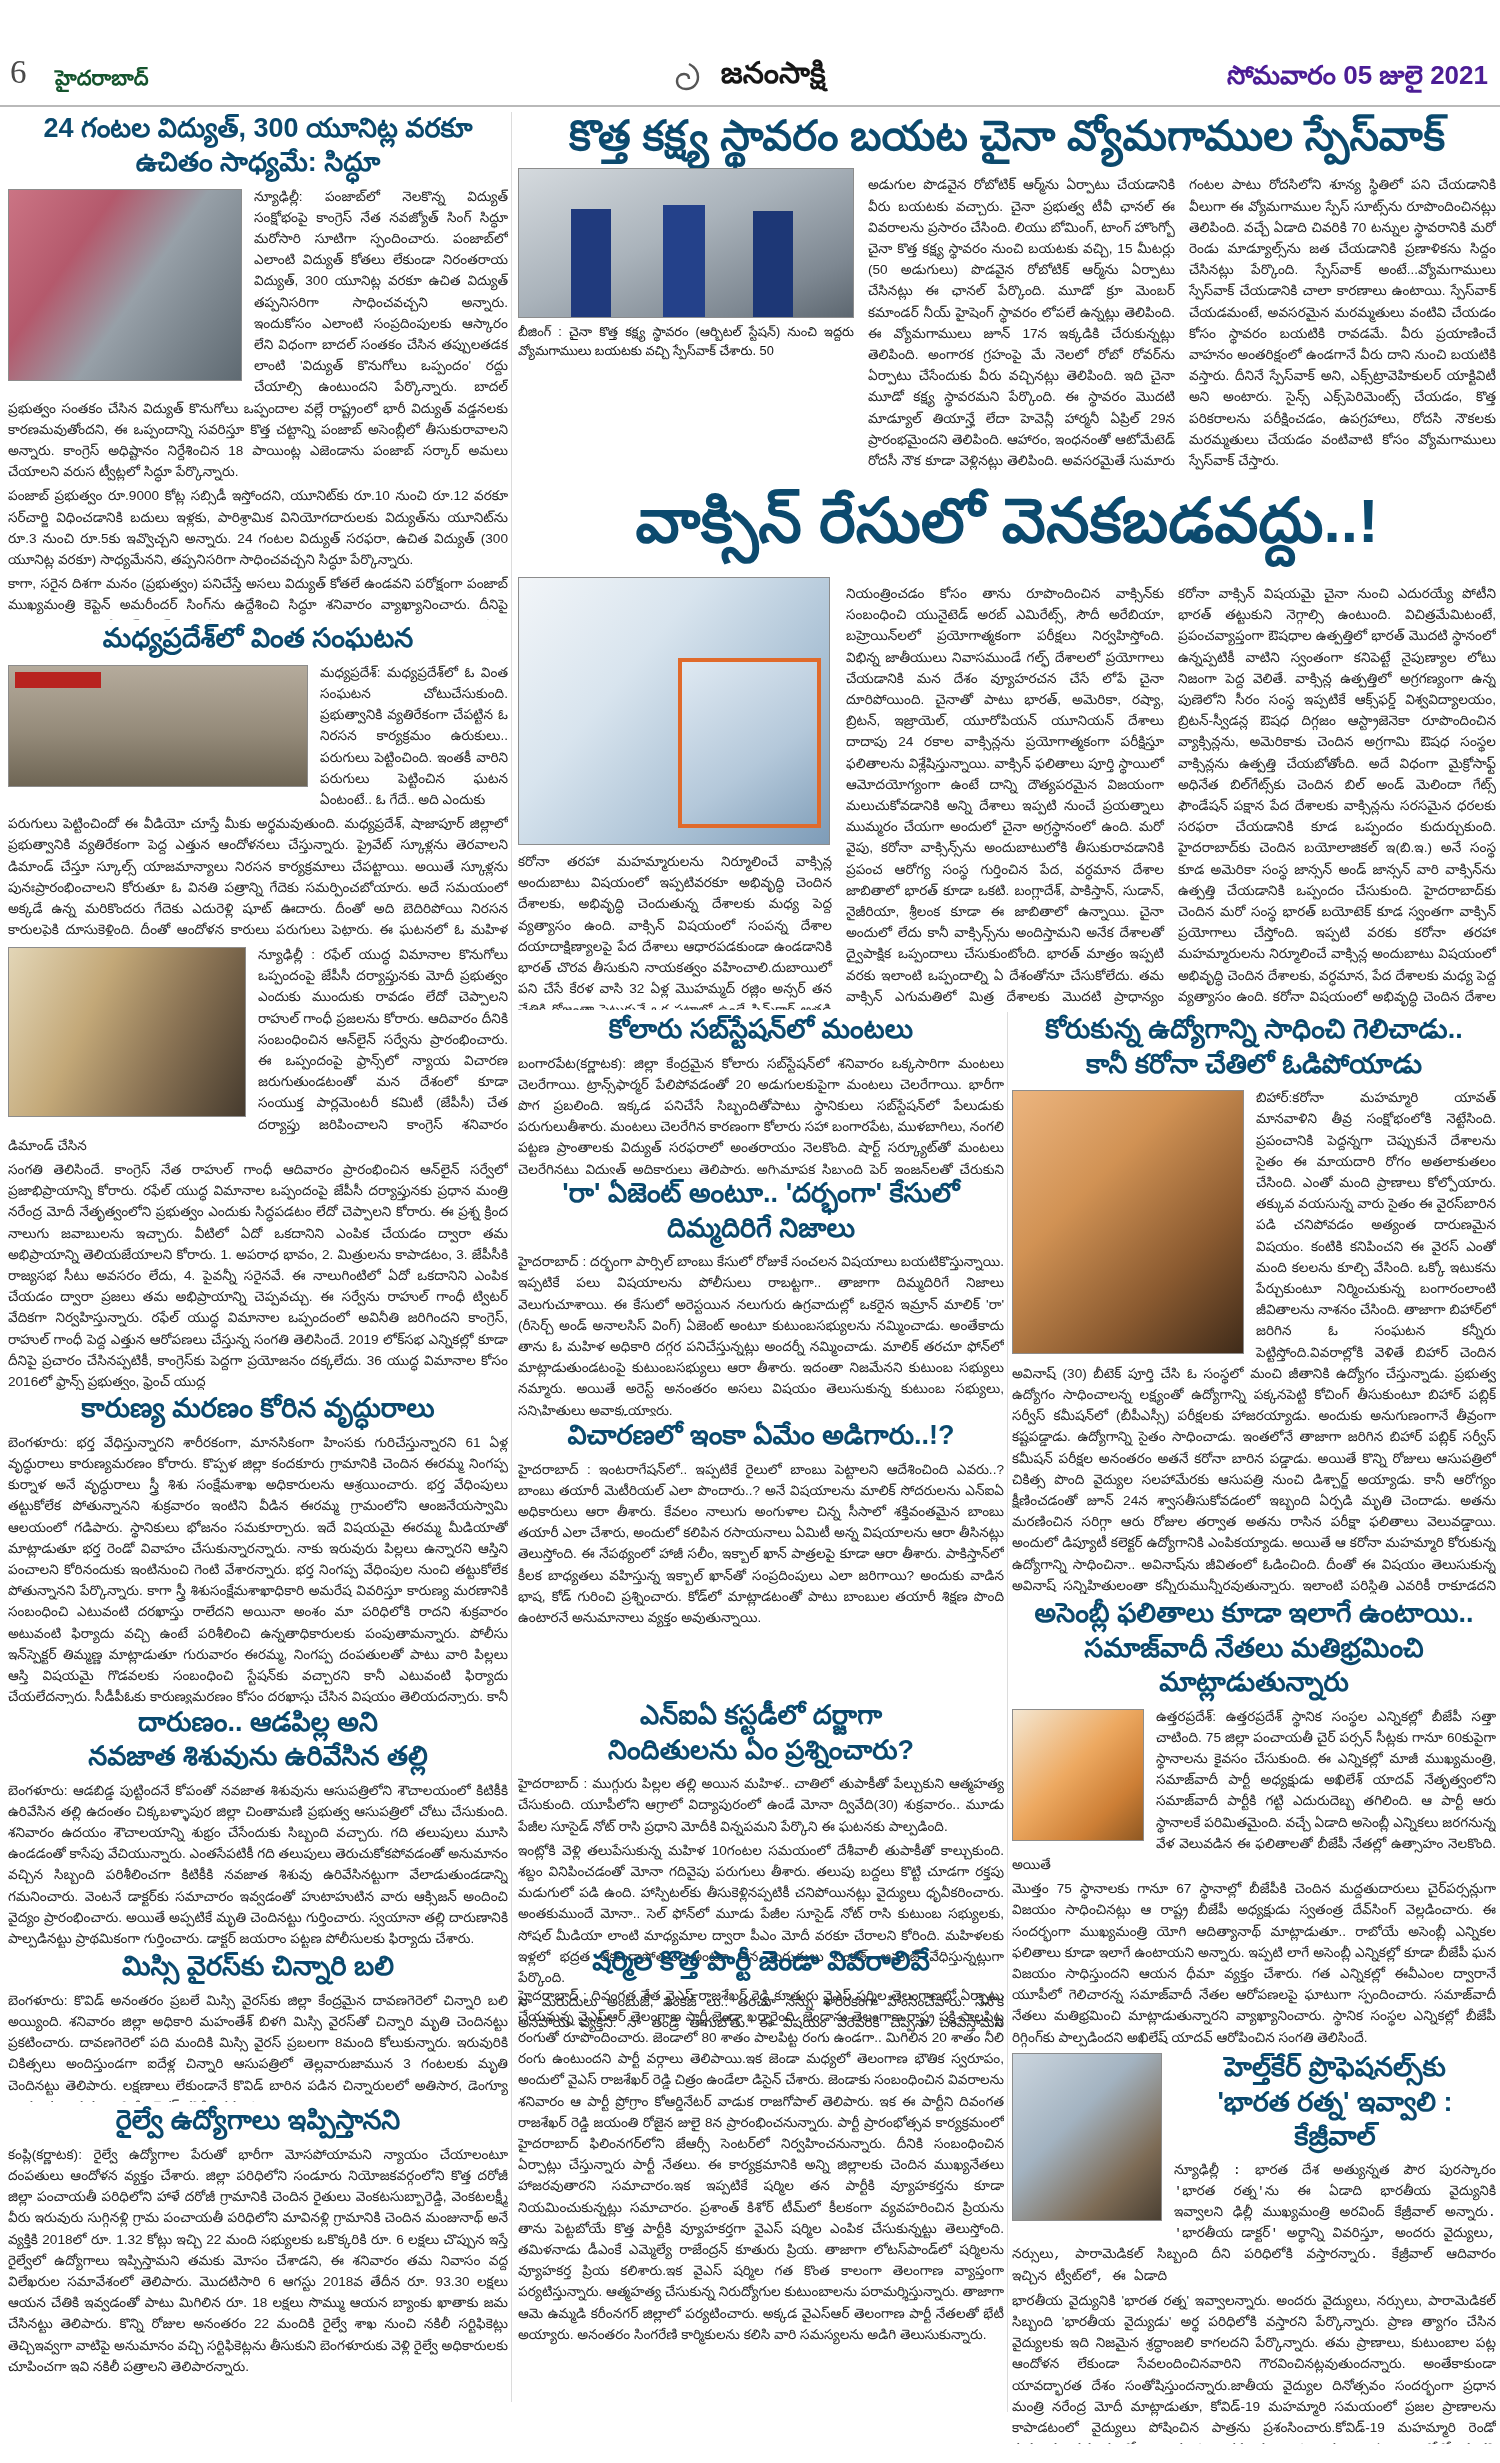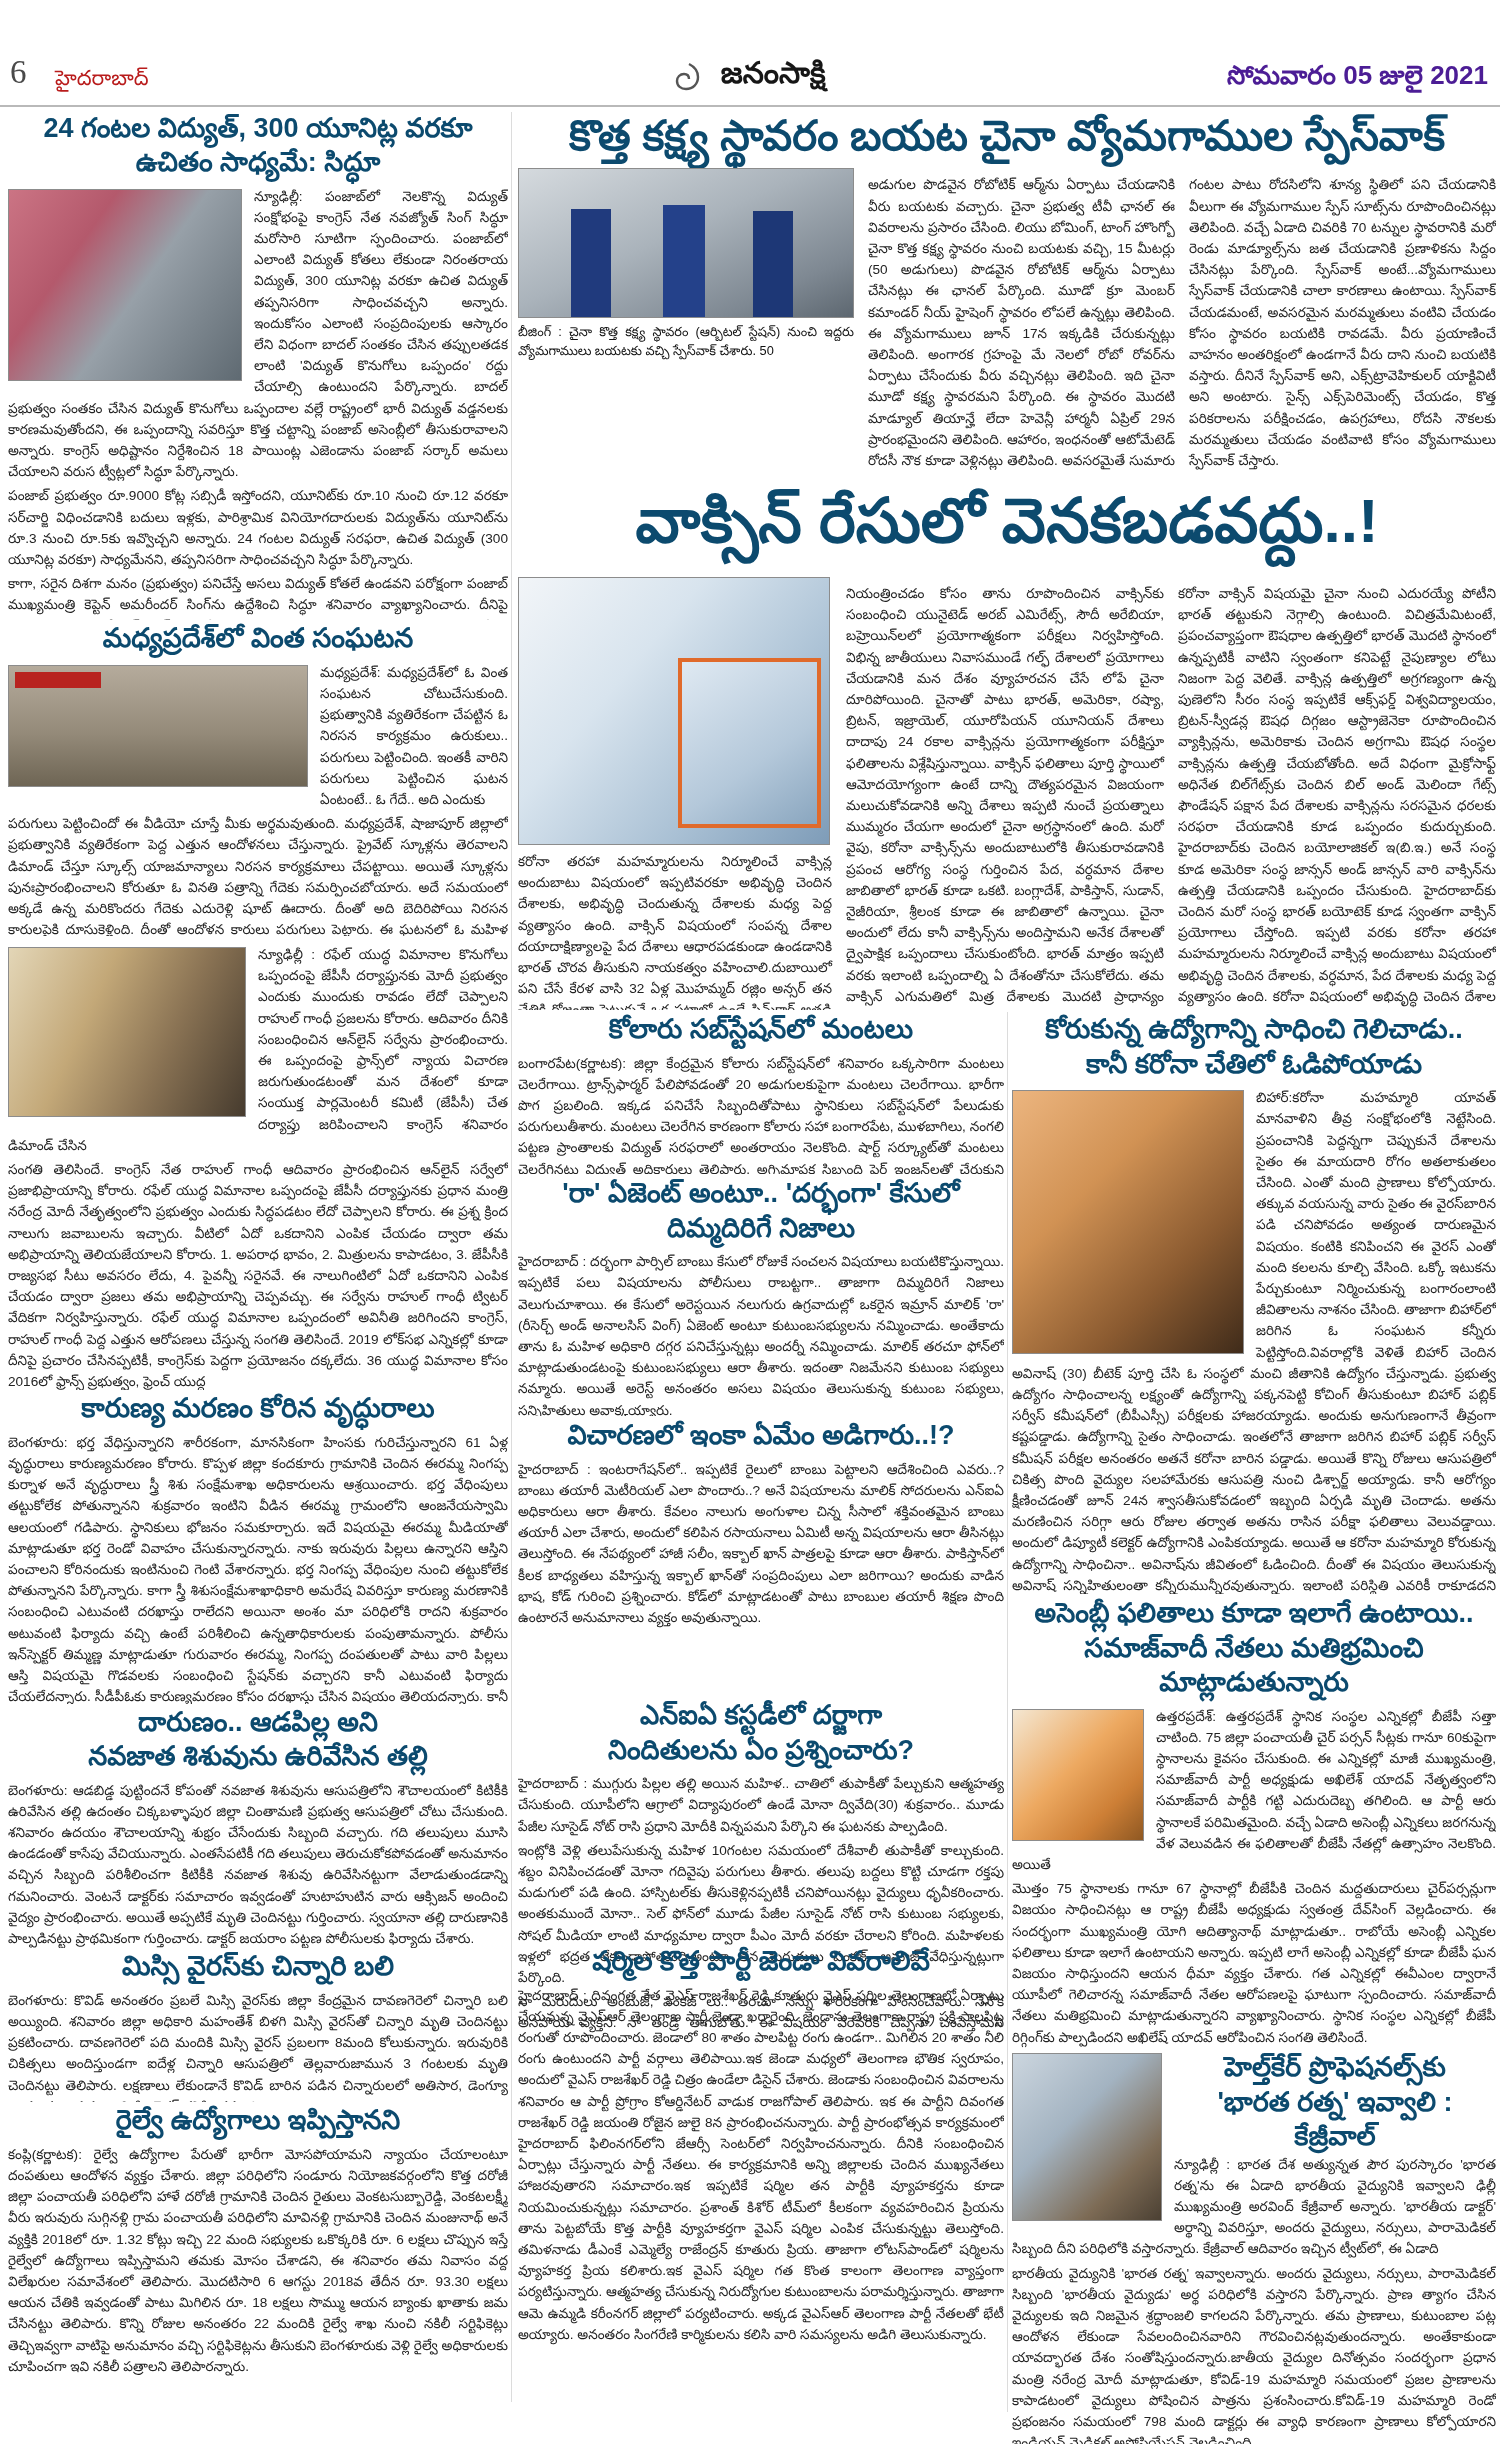--- a/index.html
+++ b/index.html
@@ -1,20 +1,20 @@
 <!DOCTYPE html>
 <html><head>
 <meta charset="utf-8">
 <style>
   * { margin:0; padding:0; box-sizing:border-box; }
   body { position:relative; width:1500px; height:2463px; background:#ffffff;
          font-family:"Liberation Sans","DejaVu Sans",sans-serif; color:#1c1c1c; overflow:hidden; }
   .masthead { position:absolute; left:0; top:0; width:1500px; height:107px; border-bottom:2px solid #b9b9b9; background:#fff; }
   .pgnum { position:absolute; left:10px; top:54px; font-size:33px; color:#4a4a4a; font-family:"Liberation Serif","DejaVu Serif",serif; }
-  .city  { position:absolute; left:55px; top:66px; font-size:21px; font-weight:normal; color:#b91c1c; }
+  .city  { position:absolute; left:55px; top:66px; font-size:21px; font-weight:bold; color:#14532d; }
   .brand { position:absolute; left:0; right:0; top:56px; text-align:center; }
   .brand .pname { font-size:30px; font-weight:bold; color:#161616; vertical-align:middle; margin-left:12px; }
   .logo-icon { vertical-align:middle; }
   .dateline { position:absolute; right:12px; top:60px; font-size:26px; font-weight:bold; color:#4c1d95; }
 
   .vline { position:absolute; width:1px; background:#dcdcdc; }
   #v1 { left:511px; top:112px; height:2290px; }
   #v2 { left:1007px; top:1012px; height:1400px; }
 
   .art { position:absolute; overflow:hidden; }
@@ -228,16 +228,16 @@
     <p>ఉత్తరప్రదేశ్: ఉత్తరప్రదేశ్ స్థానిక సంస్థల ఎన్నికల్లో బీజేపీ సత్తా చాటింది. 75 జిల్లా పంచాయతీ చైర్ పర్సన్ సీట్లకు గానూ 60కుపైగా స్థానాలను కైవసం చేసుకుంది. ఈ ఎన్నికల్లో మాజీ ముఖ్యమంత్రి, సమాజ్‌వాదీ పార్టీ అధ్యక్షుడు అఖిలేశ్ యాదవ్ నేతృత్వంలోని సమాజ్‌వాదీ పార్టీకి గట్టి ఎదురుదెబ్బ తగిలింది. ఆ పార్టీ ఆరు స్థానాలకే పరిమితమైంది. వచ్చే ఏడాది అసెంబ్లీ ఎన్నికలు జరగనున్న వేళ వెలువడిన ఈ ఫలితాలతో బీజేపీ నేతల్లో ఉత్సాహం నెలకొంది. అయితే</p>
     <p>మొత్తం 75 స్థానాలకు గానూ 67 స్థానాల్లో బీజేపీకి చెందిన మద్దతుదారులు చైర్‌పర్సన్లుగా విజయం సాధించినట్లు ఆ రాష్ట్ర బీజేపీ అధ్యక్షుడు స్వతంత్ర దేవ్‌సింగ్ వెల్లడించారు. ఈ సందర్భంగా ముఖ్యమంత్రి యోగి ఆదిత్యానాథ్ మాట్లాడుతూ.. రాబోయే అసెంబ్లీ ఎన్నికల ఫలితాలు కూడా ఇలాగే ఉంటాయని అన్నారు. ఇప్పటి లాగే అసెంబ్లీ ఎన్నికల్లో కూడా బీజేపీ ఘన విజయం సాధిస్తుందని ఆయన ధీమా వ్యక్తం చేశారు. గత ఎన్నికల్లో ఈవీఎంల ద్వారానే యూపీలో గెలిచారన్న సమాజ్‌వాదీ నేతల ఆరోపణలపై ఘాటుగా స్పందించారు. సమాజ్‌వాదీ నేతలు మతిభ్రమించి మాట్లాడుతున్నారని వ్యాఖ్యానించారు. స్థానిక సంస్థల ఎన్నికల్లో బీజేపీ రిగ్గింగ్‌కు పాల్పడిందని అఖిలేష్ యాదవ్ ఆరోపించిన సంగతి తెలిసిందే.</p>
   </div>
 </section>
 
 <section class="art" id="a-kej">
   <div class="bd" style="margin-top:0;">
     <div class="photo ph-kej"></div>
     <div class="hl hl-m">హెల్త్‌కేర్ ప్రొఫెషనల్స్‌కు</div>
     <div class="hl hl-m">'భారత రత్న' ఇవ్వాలి : కేజ్రీవాల్</div>
-    <p style="">న్యూఢిల్లీ : భారత దేశ అత్యున్నత పౌర పురస్కారం 'భారత రత్న'ను ఈ ఏడాది భారతీయ వైద్యునికి ఇవ్వాలని ఢిల్లీ ముఖ్యమంత్రి అరవింద్ కేజ్రీవాల్ అన్నారు. 'భారతీయ డాక్టర్' అర్థాన్ని వివరిస్తూ, అందరు వైద్యులు, నర్సులు, పారామెడికల్ సిబ్బంది దీని పరిధిలోకి వస్తారన్నారు. కేజ్రీవాల్ ఆదివారం ఇచ్చిన ట్వీట్‌లో, ఈ ఏడాది</p>
+    <p style="margin-top:6px;font-family:Liberation Mono, monospace;">న్యూఢిల్లీ : భారత దేశ అత్యున్నత పౌర పురస్కారం 'భారత రత్న'ను ఈ ఏడాది భారతీయ వైద్యునికి ఇవ్వాలని ఢిల్లీ ముఖ్యమంత్రి అరవింద్ కేజ్రీవాల్ అన్నారు. 'భారతీయ డాక్టర్' అర్థాన్ని వివరిస్తూ, అందరు వైద్యులు, నర్సులు, పారామెడికల్ సిబ్బంది దీని పరిధిలోకి వస్తారన్నారు. కేజ్రీవాల్ ఆదివారం ఇచ్చిన ట్వీట్‌లో, ఈ ఏడాది</p>
     <p>భారతీయ వైద్యునికి 'భారత రత్న' ఇవ్వాలన్నారు. అందరు వైద్యులు, నర్సులు, పారామెడికల్ సిబ్బంది 'భారతీయ వైద్యుడు' అర్థ పరిధిలోకి వస్తారని పేర్కొన్నారు. ప్రాణ త్యాగం చేసిన వైద్యులకు ఇది నిజమైన శ్రద్ధాంజలి కాగలదని పేర్కొన్నారు. తమ ప్రాణాలు, కుటుంబాల పట్ల ఆందోళన లేకుండా సేవలందించినవారిని గౌరవించినట్లవుతుందన్నారు. అంతేకాకుండా యావద్భారత దేశం సంతోషిస్తుందన్నారు.జాతీయ వైద్యుల దినోత్సవం సందర్భంగా ప్రధాన మంత్రి నరేంద్ర మోదీ మాట్లాడుతూ, కోవిడ్-19 మహమ్మారి సమయంలో ప్రజల ప్రాణాలను కాపాడటంలో వైద్యులు పోషించిన పాత్రను ప్రశంసించారు.కోవిడ్-19 మహమ్మారి రెండో ప్రభంజనం సమయంలో 798 మంది డాక్టర్లు ఈ వ్యాధి కారణంగా ప్రాణాలు కోల్పోయారని ఇండియన్ మెడికల్ అసోసియేషన్ వెల్లడించింది.</p>
   </div>
 </section>
 
 </body></html>

